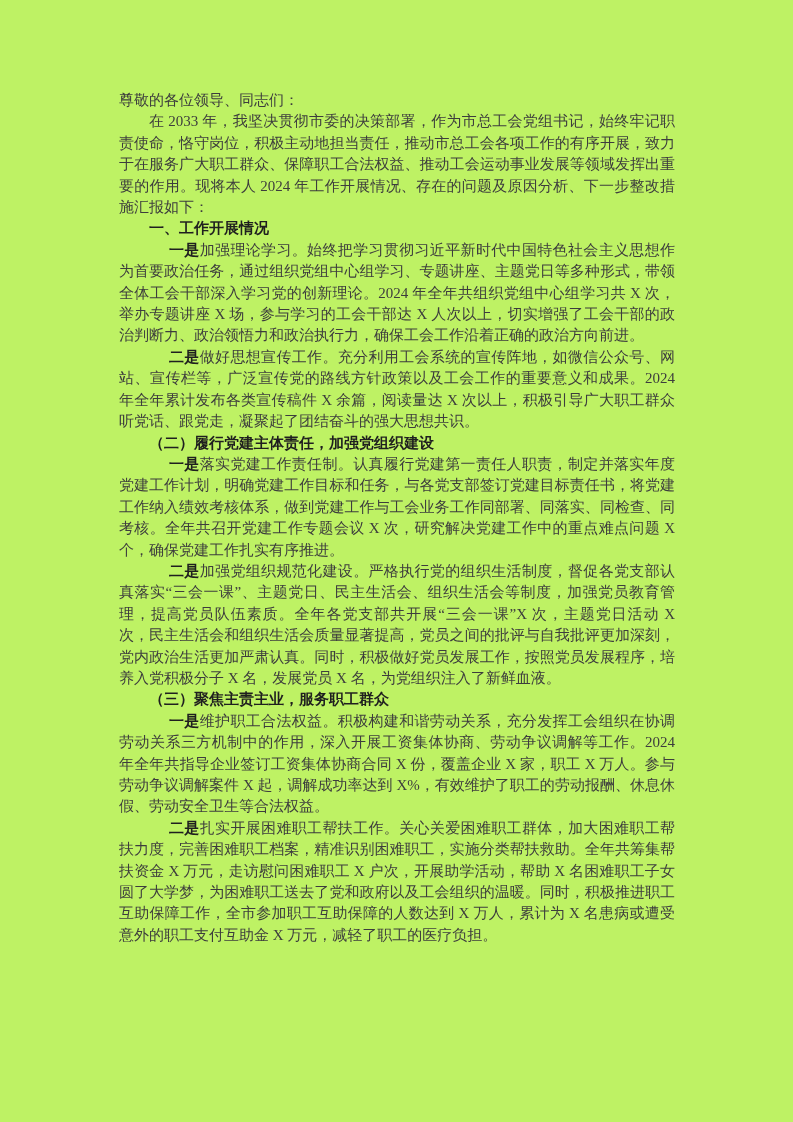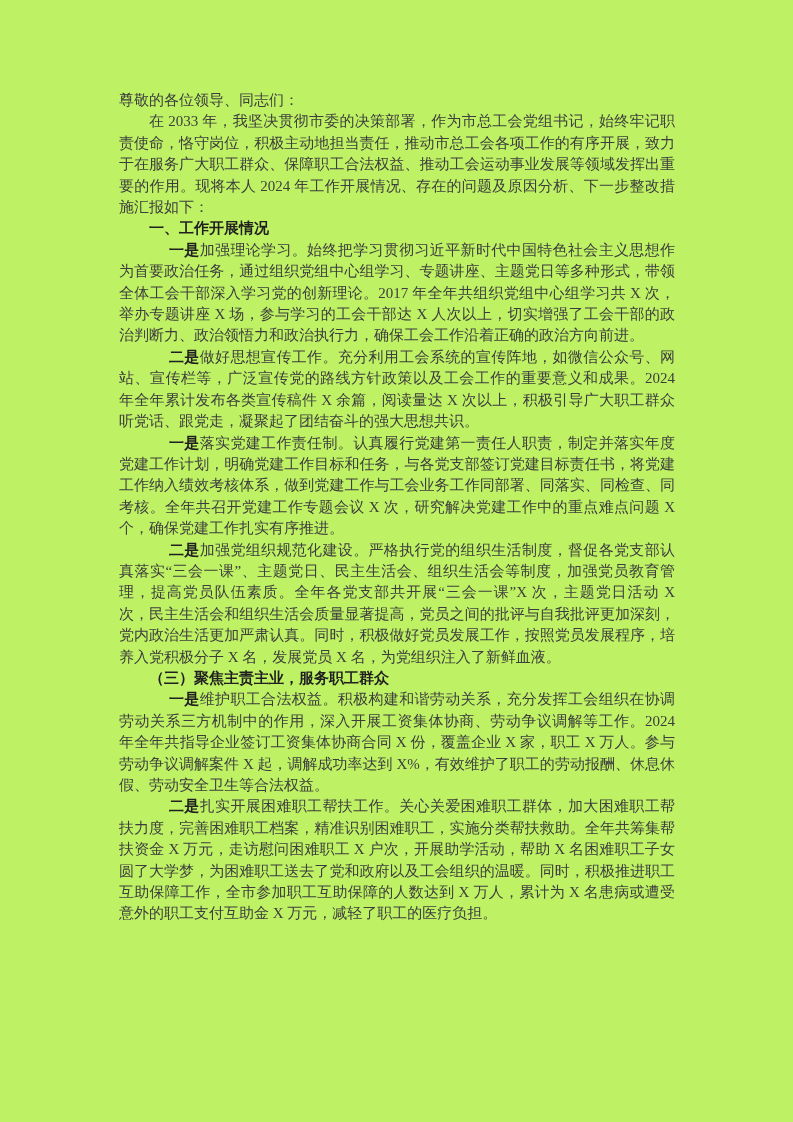--- a/index.html
+++ b/index.html
@@ -46,24 +46,25 @@
 
 <div class="page">
 
   <p class="salutation">尊敬的各位领导、同志们：</p>
 
   <p class="para">在 2033 年，我坚决贯彻市委的决策部署，作为市总工会党组书记，始终牢记职责使命，恪守岗位，积极主动地担当责任，推动市总工会各项工作的有序开展，致力于在服务广大职工群众、保障职工合法权益、推动工会运动事业发展等领域发挥出重要的作用。现将本人 2024 年工作开展情况、存在的问题及原因分析、下一步整改措施汇报如下：</p>
 
   <p class="sec-title">一、工作开展情况</p>
 
 
-  <p class="para"><span class="lead">一是</span><span>加强理论学习。始终把学习贯彻习近平新时代中国特色社会主义思想作为首要政治任务，通过组织党组中心组学习、专题讲座、主题党日等多种形式，带领全体工会干部深入学习党的创新理论。2017 年全年共组织党组中心组学习共 X 次，举办专题讲座 X 场，参与学习的工会干部达 X 人次以上，切实增强了工会干部的政治判断力、政治领悟力和政治执行力，确保工会工作沿着正确的政治方向前进。</span></p>
+  <p class="para"><span class="lead">一是</span><span>加强理论学习。始终把学习贯彻习近平新时代中国特色社会主义思想作为首要政治任务，通过组织党组中心组学习、专题讲座、主题党日等多种形式，带领全体工会干部深入学习党的创新理论。2024 年全年共组织党组中心组学习共 X 次，举办专题讲座 X 场，参与学习的工会干部达 X 人次以上，切实增强了工会干部的政治判断力、政治领悟力和政治执行力，确保工会工作沿着正确的政治方向前进。</span></p>
 
   <p class="para"><span class="lead">二是</span><span>做好思想宣传工作。充分利用工会系统的宣传阵地，如微信公众号、网站、宣传栏等，广泛宣传党的路线方针政策以及工会工作的重要意义和成果。2024 年全年累计发布各类宣传稿件 X 余篇，阅读量达 X 次以上，积极引导广大职工群众听党话、跟党走，凝聚起了团结奋斗的强大思想共识。</span></p>
 
+  <p class="sub-title">（二）履行党建主体责任，加强党组织建设</p>
 
   <p class="para"><span class="lead">一是</span><span>落实党建工作责任制。认真履行党建第一责任人职责，制定并落实年度党建工作计划，明确党建工作目标和任务，与各党支部签订党建目标责任书，将党建工作纳入绩效考核体系，做到党建工作与工会业务工作同部署、同落实、同检查、同考核。全年共召开党建工作专题会议 X 次，研究解决党建工作中的重点难点问题 X 个，确保党建工作扎实有序推进。</span></p>
 
   <p class="para"><span class="lead">二是</span><span>加强党组织规范化建设。严格执行党的组织生活制度，督促各党支部认真落实“三会一课”、主题党日、民主生活会、组织生活会等制度，加强党员教育管理，提高党员队伍素质。全年各党支部共开展“三会一课”X 次，主题党日活动 X 次，民主生活会和组织生活会质量显著提高，党员之间的批评与自我批评更加深刻，党内政治生活更加严肃认真。同时，积极做好党员发展工作，按照党员发展程序，培养入党积极分子 X 名，发展党员 X 名，为党组织注入了新鲜血液。</span></p>
 
   <p class="sub-title">（三）聚焦主责主业，服务职工群众</p>
 
   <p class="para"><span class="lead">一是</span><span>维护职工合法权益。积极构建和谐劳动关系，充分发挥工会组织在协调劳动关系三方机制中的作用，深入开展工资集体协商、劳动争议调解等工作。2024 年全年共指导企业签订工资集体协商合同 X 份，覆盖企业 X 家，职工 X 万人。参与劳动争议调解案件 X 起，调解成功率达到 X%，有效维护了职工的劳动报酬、休息休假、劳动安全卫生等合法权益。</span></p>
 
   <p class="para"><span class="lead">二是</span><span>扎实开展困难职工帮扶工作。关心关爱困难职工群体，加大困难职工帮扶力度，完善困难职工档案，精准识别困难职工，实施分类帮扶救助。全年共筹集帮扶资金 X 万元，走访慰问困难职工 X 户次，开展助学活动，帮助 X 名困难职工子女圆了大学梦，为困难职工送去了党和政府以及工会组织的温暖。同时，积极推进职工互助保障工作，全市参加职工互助保障的人数达到 X 万人，累计为 X 名患病或遭受意外的职工支付互助金 X 万元，减轻了职工的医疗负担。</span></p>

